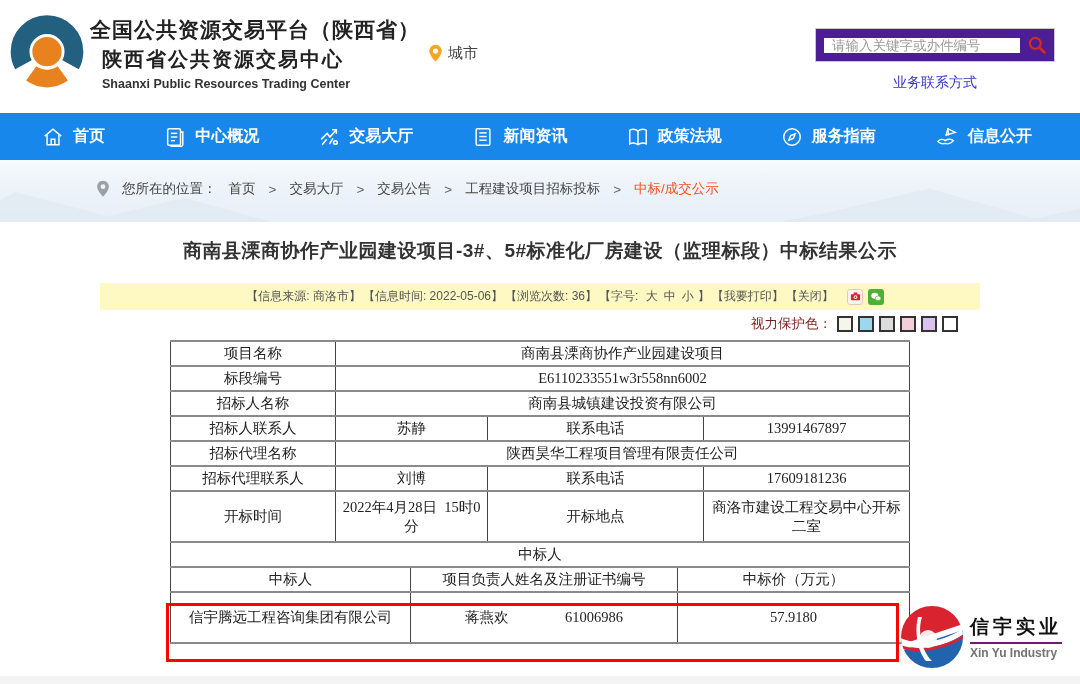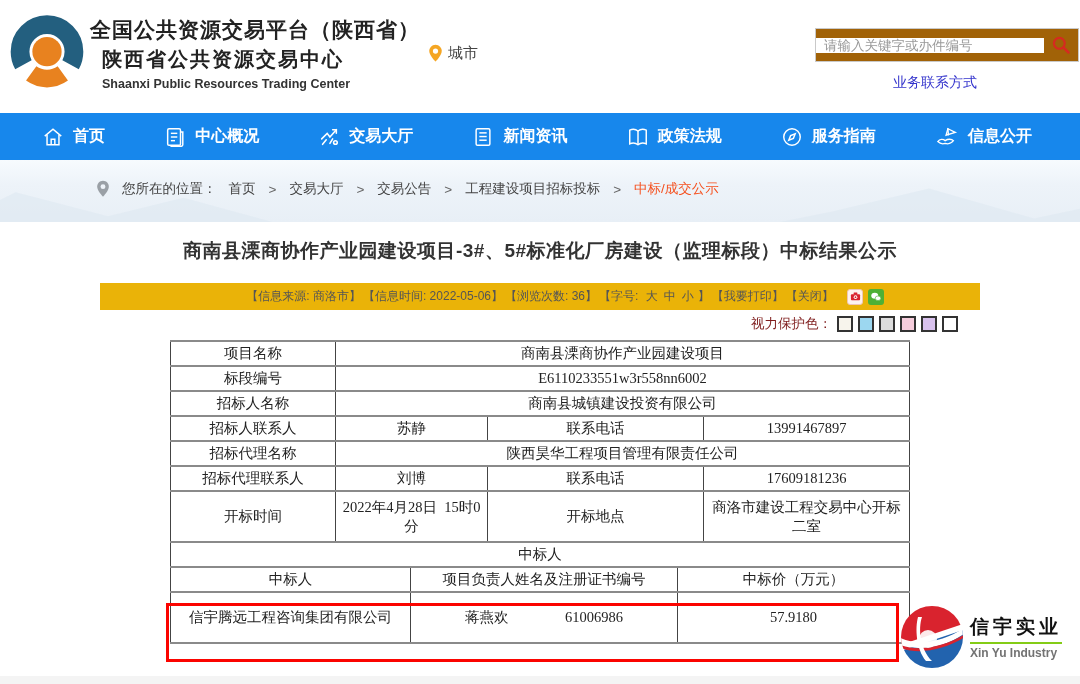--- a/index.html
+++ b/index.html
@@ -7,21 +7,21 @@
   body { font-family:"Liberation Sans", sans-serif; background:#fff; position:relative; overflow:hidden; }
 
   
   .header { position:absolute; left:0; top:0; width:1080px; height:113px; background:#fff; }
   .site-logo { position:absolute; left:6px; top:8px; width:82px; height:92px; }
   .site-titles { position:absolute; left:90px; top:16px; width:360px; }
   .site-title-cn1 { font-family:"Liberation Serif", serif; font-weight:bold; font-size:21px; color:#222; letter-spacing:1px; }
   .site-title-cn2 { font-family:"Liberation Serif", serif; font-weight:bold; font-size:20px; color:#222; letter-spacing:2px; margin-top:2px; padding-left:12px; }
   .site-title-en { font-size:12.5px; font-weight:bold; color:#333; margin-top:4px; padding-left:12px; }
   .city-sel { position:absolute; left:428px; top:44px; display:flex; align-items:center; gap:5px; font-size:15px; color:#444; cursor:pointer; }
-  .search-wrap { position:absolute; left:815px; top:28px; width:264px; height:34px; border:1px solid #c9c9c9; background:#a16207; display:flex; align-items:center; }
+  .search-wrap { position:absolute; left:815px; top:28px; width:240px; height:34px; border:1px solid #c9c9c9; background:#4c1d95; display:flex; align-items:center;padding-left:8px; }
   .search-wrap input { flex:1; border:none; outline:none; font-size:13.5px; color:#333; padding:0 8px; font-family:"Liberation Sans", sans-serif; }
   .search-wrap input::placeholder { color:#999; }
   .search-btn { width:34px; height:32px; border:none; background:transparent; cursor:pointer; display:flex; align-items:center; justify-content:center; }
   .contact-link { position:absolute; left:815px; top:74px; width:240px; text-align:center; font-size:14px; color:#3333cc; text-decoration:none; cursor:pointer; }
 
   
   .nav { position:absolute; left:0; top:113px; width:1080px; height:47px; background:#1787ec; display:flex; align-items:center; justify-content:space-between; padding:0 48px 0 42px; }
   .nav-item { display:flex; align-items:center; gap:9px; color:#fff; font-size:16px; font-weight:bold; cursor:pointer; white-space:nowrap; }
   .nav-item svg { display:block; }
 
@@ -30,21 +30,21 @@
   .mtn { position:absolute; bottom:-8px; width:420px; height:46px; background:#dde8f1; opacity:.55; }
   .mtn1 { left:-60px; clip-path:polygon(0 100%,18% 18%,40% 70%,58% 30%,80% 85%,100% 100%); }
   .mtn2 { right:-80px; clip-path:polygon(0 100%,22% 60%,45% 10%,70% 75%,88% 40%,100% 100%); }
   .crumbs { position:absolute; left:96px; top:20px; display:flex; align-items:center; gap:12px; font-size:13.5px; color:#444; }
   .crumbs .sep { color:#666; margin:0 1px; }
   .crumb { cursor:pointer; }
   .crumb-current { color:#f5501e; cursor:pointer; }
 
   
   .article-title { position:absolute; left:0; top:238px; width:1080px; text-align:center; font-size:19px; font-weight:bold; color:#333; letter-spacing:0.5px; }
-  .meta-bar { position:absolute; left:100px; top:283px; width:880px; height:27px; background:#eab308; display:flex; align-items:center; justify-content:center; gap:2px; font-size:12px; color:#555; }
+  .meta-bar { position:absolute; left:100px; top:283px; width:880px; height:27px; background:#fef9c3; display:flex; align-items:center; justify-content:center; gap:2px; font-size:12px; color:#555; }
   .meta-item { white-space:pre; }
   .meta-opt { cursor:pointer; margin:0 2px; }
   .meta-action { cursor:pointer; }
   .share-icons { position:absolute; right:96px; display:flex; gap:5px; align-items:center; }
   .share-ico { width:16px; height:16px; border-radius:3px; display:flex; align-items:center; justify-content:center; cursor:pointer; }
   .share-weibo { background:#fdf3ef; border:1px solid #eec6b8; }
   .share-wechat { background:#4eb035; }
 
   .eye-row { position:absolute; left:0; top:315px; width:958px; display:flex; justify-content:flex-end; align-items:center; gap:5px; font-size:13.5px; color:#7f1d1d; }
   .swatch { width:16px; height:16px; border:2px solid #333; cursor:pointer; }
@@ -57,21 +57,21 @@
   .row-tall td { height:51px; }
   .winner-co div { max-width:215px; margin:0 auto; line-height:1.6; }
   .cert-no { margin-left:28px;padding-left:25px; }
 
   
   .red-box { position:absolute; left:166px; top:603px; width:733px; height:59px; border:3px solid #fb0400; z-index:5; pointer-events:none; }
 
   
   .xinyu { position:absolute; left:898px; top:601px; width:175px; height:72px; z-index:6; display:flex; align-items:center; }
   .xinyu-text { margin-left:4px; }
-  .xinyu-cn { font-size:19px; font-weight:bold; color:#111; letter-spacing:4px; border-bottom:2px solid #84cc16; padding-bottom:2px; white-space:nowrap; }
+  .xinyu-cn { font-size:19px; font-weight:bold; color:#111; letter-spacing:4px; border-bottom:2px solid #701a75; padding-bottom:2px; white-space:nowrap; }
   .xinyu-en { font-size:12px; font-weight:bold; color:#737373; margin-top:2px; white-space:nowrap; }
 
   .bottom-strip { position:absolute; left:0; top:676px; width:1080px; height:8px; background:#f4f4f4; }
 </style>
 </head>
 <body>
 
 <div class="header">
   <svg class="site-logo" viewBox="0 0 70 70">
     <circle cx="35" cy="33" r="23" fill="none" stroke="#235f7f" stroke-width="16" pathLength="360" stroke-dasharray="238 122" stroke-dashoffset="-151"></circle>

